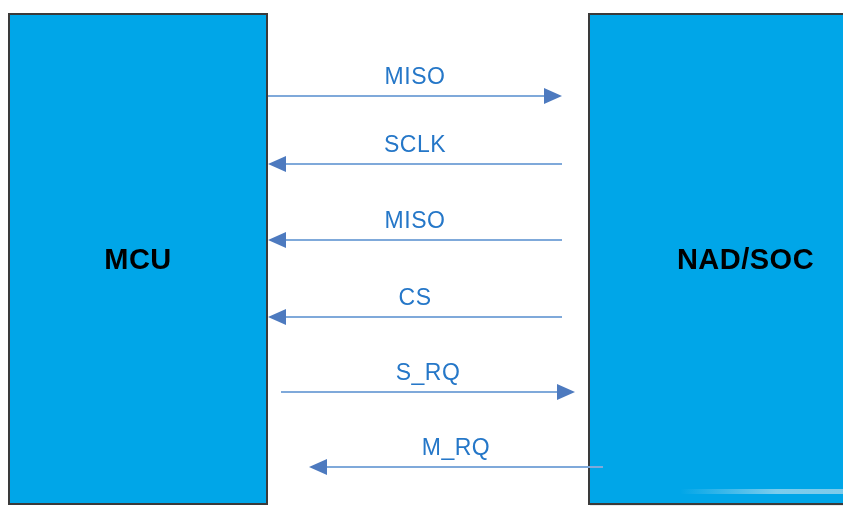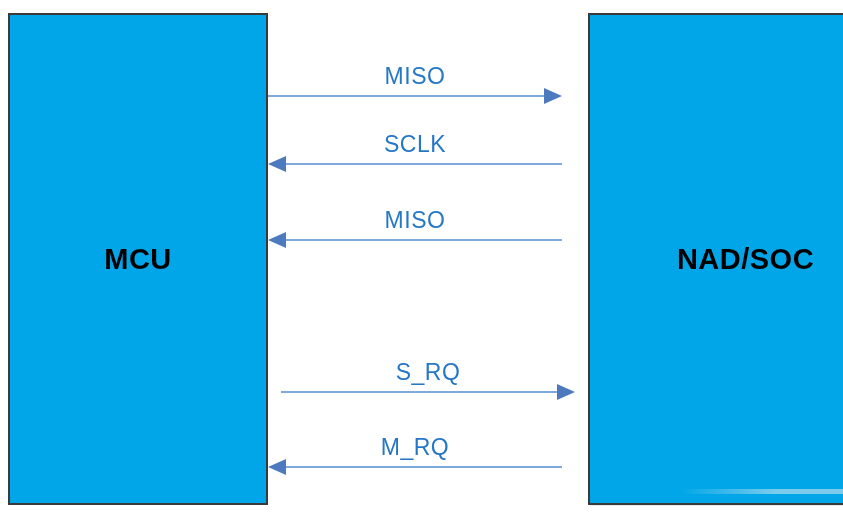--- a/index.html
+++ b/index.html
@@ -69,21 +69,21 @@
   }
   .signal.dir-left .head{
     left:0;
     border-right:18px solid var(--head);
   }
   .sig-1{top:62px;}
   .sig-2{top:130px;}
   .sig-3{top:206px;}
   .sig-4{top:283px;}
   .sig-5{top:358px;margin-left:13px;}
-  .sig-6{top:433px;}
+  .sig-6{top:433px;margin-left:41px;}
   .watermark{
     position:absolute;
     left:90px;right:6px;bottom:9px;height:5px;
     background:linear-gradient(90deg, rgba(255,255,255,0) 0%, rgba(225,235,240,0.55) 45%, rgba(210,225,232,0.6) 100%);
     border-radius:2px;
   }
   .watermark-dashes{
     position:absolute;
     right:36px;bottom:10px;
     width:8px;height:4px;
@@ -117,20 +117,25 @@
     <div class="wire"></div>
     <div class="head"></div>
   </div>
 
   <div class="signal sig-3 dir-left">
     <div class="sig-label">MISO</div>
     <div class="wire"></div>
     <div class="head"></div>
   </div>
 
+  <div class="signal sig-4 dir-left">
+    <div class="sig-label">CS</div>
+    <div class="wire"></div>
+    <div class="head"></div>
+  </div>
 
   <div class="signal sig-5 dir-right">
     <div class="sig-label">S_RQ</div>
     <div class="wire"></div>
     <div class="head"></div>
   </div>
 
   <div class="signal sig-6 dir-left">
     <div class="sig-label">M_RQ</div>
     <div class="wire"></div>

